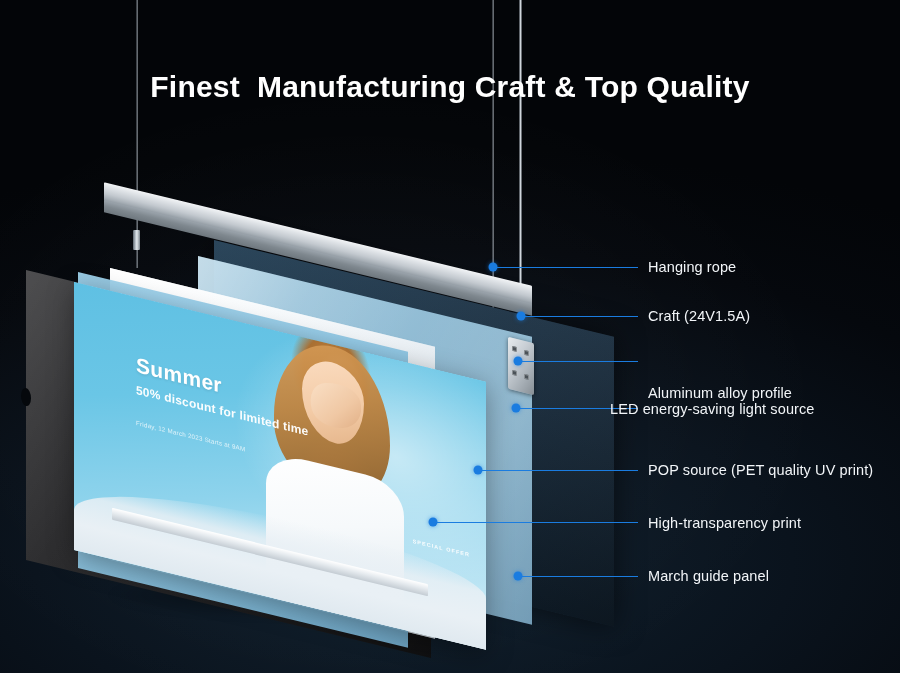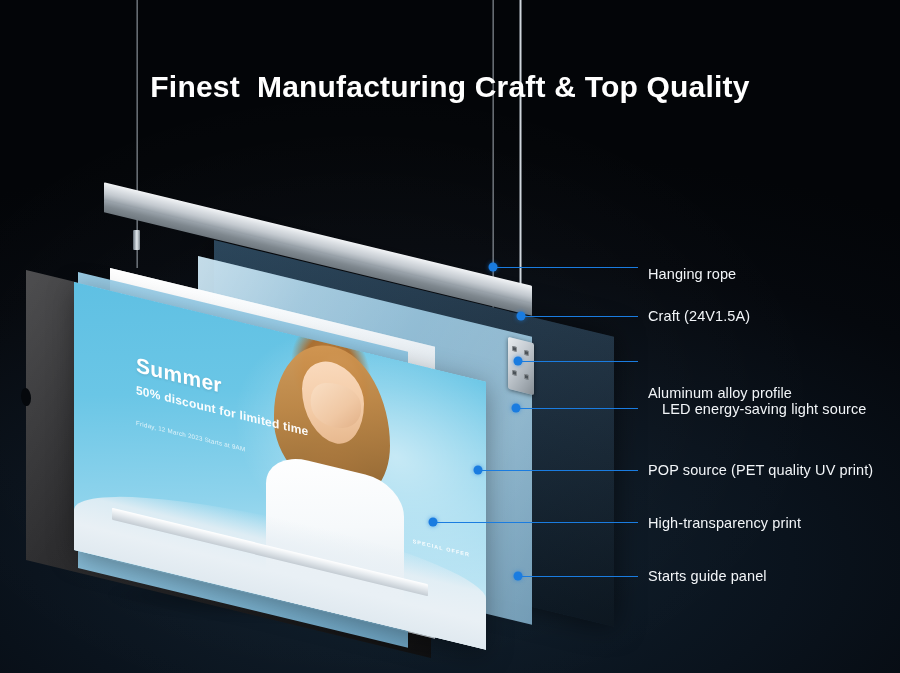--- a/index.html
+++ b/index.html
@@ -371,34 +371,34 @@
   <div class="bracket">
     <div class="bracket-screw bs1"></div>
     <div class="bracket-screw bs2"></div>
     <div class="bracket-screw bs3"></div>
     <div class="bracket-screw bs4"></div>
   </div>
 
   <div id="callouts">
       <div class="callout-line" style="left: 493px; top: 267px; width: 145px;"></div>
       <div class="callout-dot" style="left: 493px; top: 267px;"></div>
-      <div class="callout-label" style="left: 648px; top: 274px;">Hanging rope</div>
+      <div class="callout-label" style="left: 648px; top: 267px;">Hanging rope</div>
       <div class="callout-line" style="left: 521px; top: 316px; width: 117px;"></div>
       <div class="callout-dot" style="left: 521px; top: 316px;"></div>
       <div class="callout-label" style="left: 648px; top: 316px;">Craft (24V1.5A)</div>
       <div class="callout-line" style="left: 518px; top: 361px; width: 120px;"></div>
       <div class="callout-dot" style="left: 518px; top: 361px;"></div>
       <div class="callout-label" style="left: 648px; top: 362px; margin-top: 31px;">Aluminum alloy profile</div>
       <div class="callout-line" style="left: 516px; top: 408px; width: 122px;"></div>
       <div class="callout-dot" style="left: 516px; top: 408px;"></div>
-      <div class="callout-label" style="left: 662px; top: 409px;">LED energy-saving light source</div>
+      <div class="callout-label" style="left: 610px; top: 409px;">LED energy-saving light source</div>
       <div class="callout-line" style="left: 478px; top: 470px; width: 160px;"></div>
       <div class="callout-dot" style="left: 478px; top: 470px;"></div>
       <div class="callout-label" style="left: 648px; top: 470px;">POP source (PET quality UV print)</div>
       <div class="callout-line" style="left: 433px; top: 522px; width: 205px;"></div>
       <div class="callout-dot" style="left: 433px; top: 522px;"></div>
       <div class="callout-label" style="left: 648px; top: 523px;">High-transparency print</div>
       <div class="callout-line" style="left: 518px; top: 576px; width: 120px;"></div>
       <div class="callout-dot" style="left: 518px; top: 576px;"></div>
-      <div class="callout-label" style="left: 648px; top: 576px;">Starts guide panel</div>
+      <div class="callout-label" style="left: 648px; top: 576px;">March guide panel</div>
     </div>
 
 </div>
 
 </body></html>

